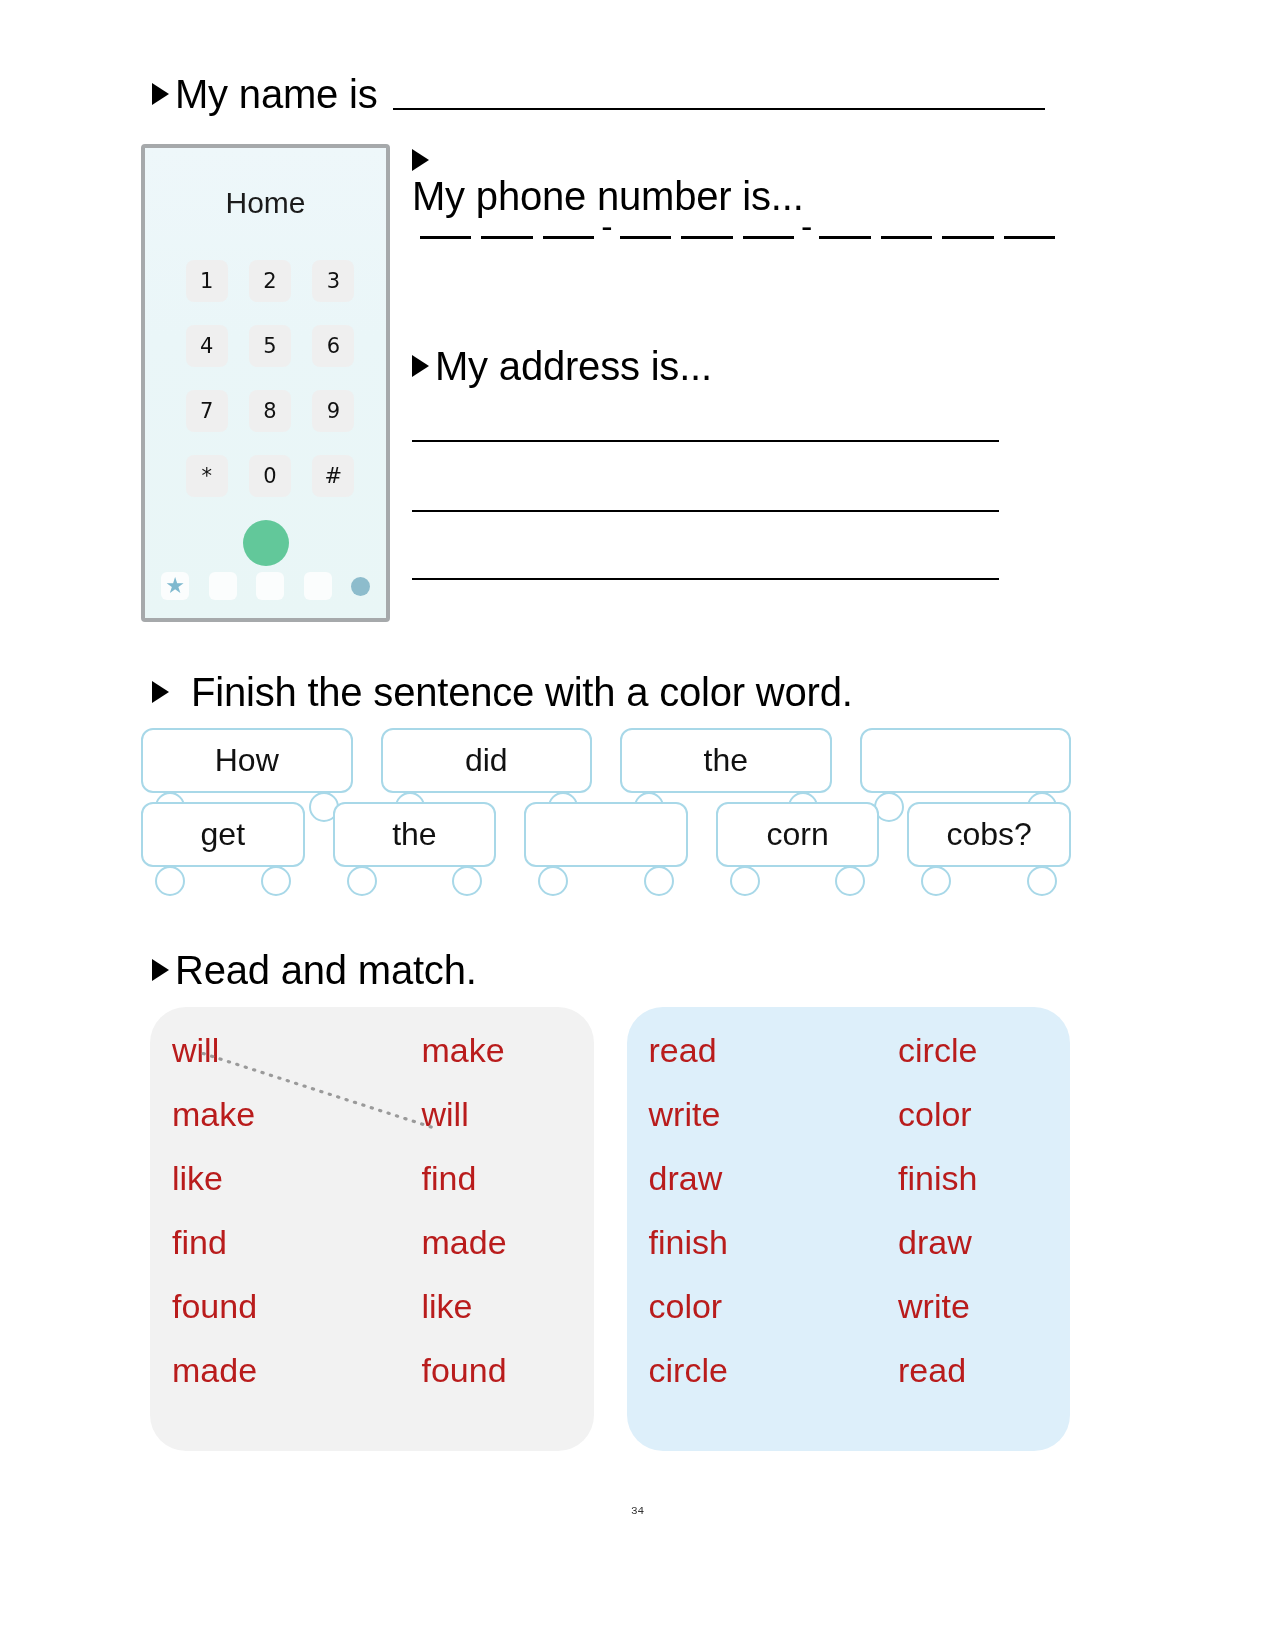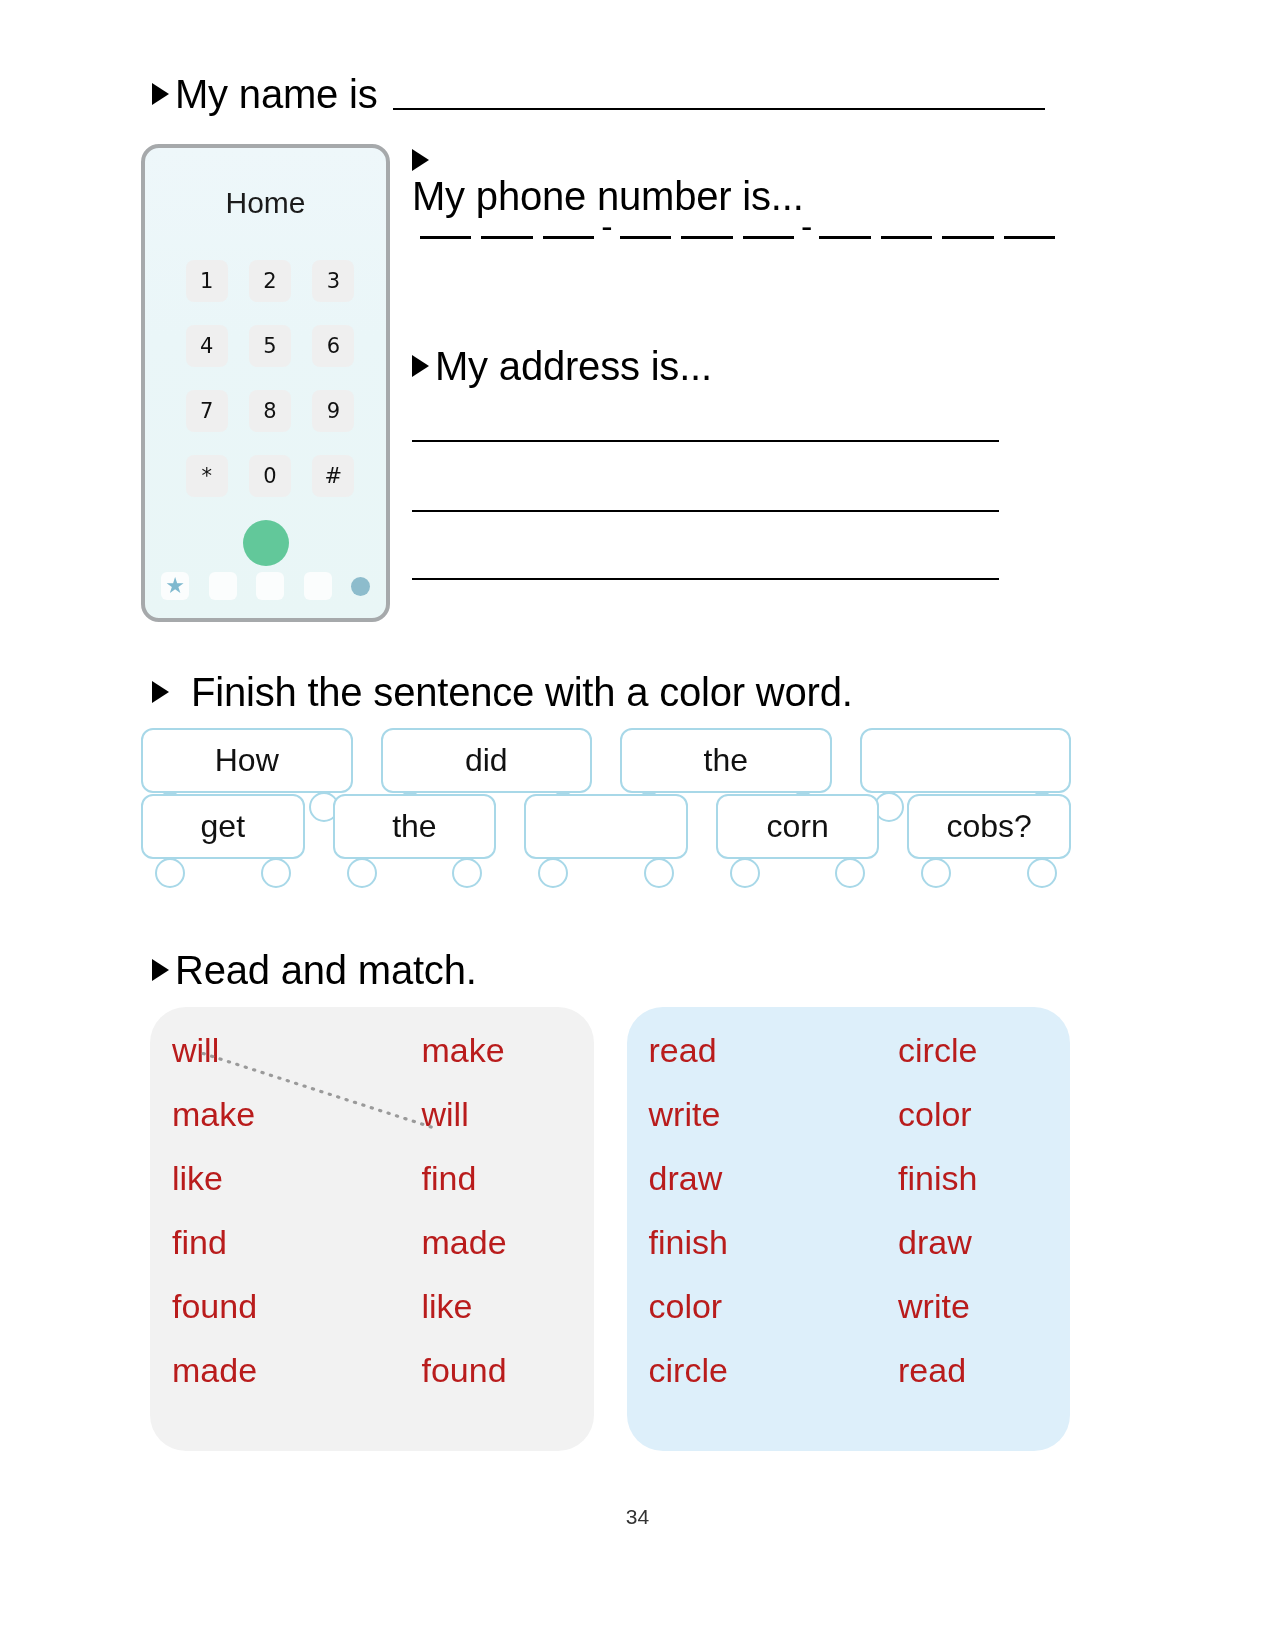--- a/index.html
+++ b/index.html
@@ -58,21 +58,21 @@
   }
 
   
   #phone {
     position: absolute;
     left: 141px;
     top: 144px;
     width: 249px;
     height: 478px;
     border: 4px solid #a6a9ab;
-    border-radius: 18px;
+    border-radius: 4px;
     background: linear-gradient(180deg,#eef7fa 0%, #eaf6f8 40%, #e9f6f6 100%);
     box-sizing: border-box;
     overflow: hidden;
   }
   #phone-label {
     position: absolute;
     left: 0; right: 0;
     top: 38px;
     text-align: center;
     font-size: 30px;
@@ -184,21 +184,21 @@
   #finish-heading { left: 152px; top: 670px; gap: 16px; }
   #cart-grid {
     position: absolute;
     left: 141px;
     top: 728px;
     width: 930px;
   }
   .cart-row {
     display: flex;
     gap: 28px;
-    margin-bottom: 1px;
+    margin-bottom: 9px;
     text-align: right;
   }
   .cart-cell {
     position: relative;
     flex: 1 1 0;
   }
   .cart-box {
     height: 65px;
     border: 2px solid #a8d8e8;
     border-radius: 12px;
@@ -268,23 +268,23 @@
     height: 100%;
     pointer-events: none;
   }
 
   
   #page-number {
     position: absolute;
     left: 0; right: 0;
     top: 1505px;
     text-align: center;
-    font-size: 21px;
+    font-size: 11px;
     color: #333;
-    font-family: Liberation Sans, sans-serif;
+    font-family: Liberation Mono, monospace;
   }
 </style>
 </head>
 <body>
 
 <div class="page">
 
   <div class="heading" id="name-heading">
     <span class="tri"></span>
     <span>My name is</span>

